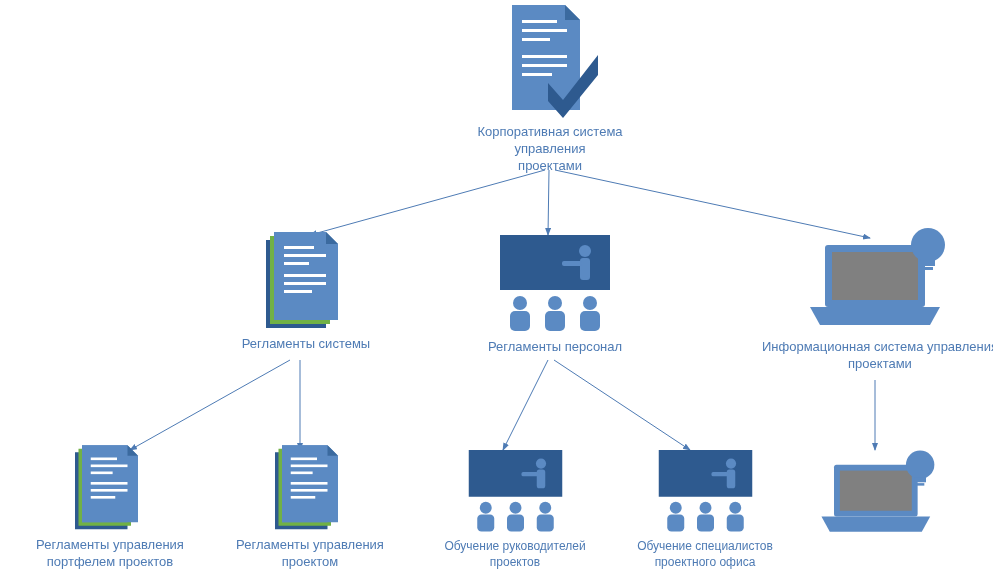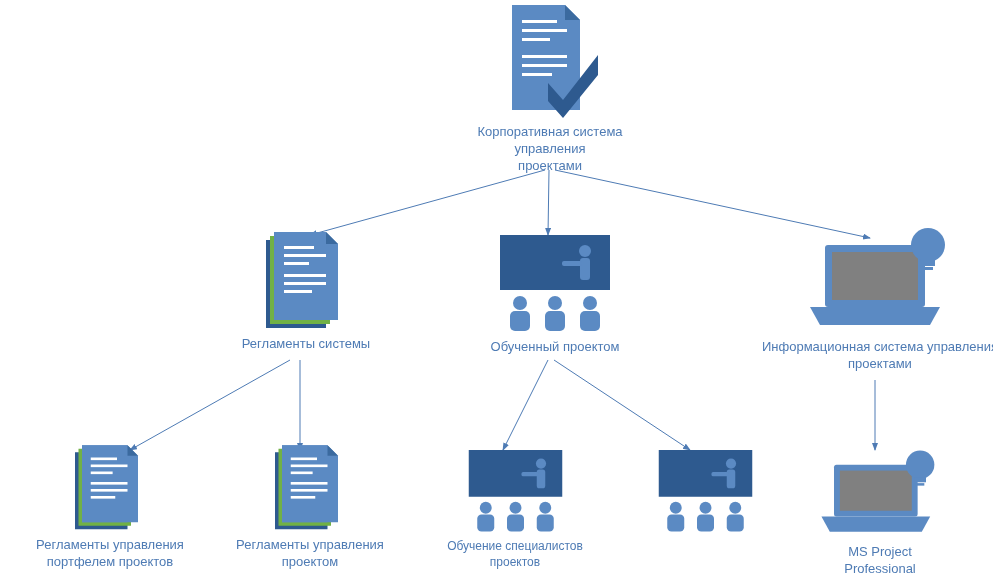--- a/index.html
+++ b/index.html
@@ -118,21 +118,21 @@
       <g fill="#5b8ac3">
         <circle cx="30" cy="68" r="7"></circle>   
           <rect x="20" y="76" width="20" height="20" rx="5"></rect>
         <circle cx="65" cy="68" r="7"></circle>   
           <rect x="55" y="76" width="20" height="20" rx="5"></rect>
         <circle cx="100" cy="68" r="7"></circle>  
           <rect x="90" y="76" width="20" height="20" rx="5"></rect>
       </g>
     </svg>
   </div>
-  <div class="label">Обученный проектом</div>
+  <div class="label">Регламенты персонал</div>
 </div>
 
 <div class="node" style="left:760px; top:225px; width:240px;">
   <div class="icon-container">
     <svg width="140" height="110" viewBox="0 0 140 110">
 
       <rect x="15" y="20" width="100" height="62" fill="#5b8ac3" rx="3"></rect>
       <rect x="22" y="27" width="86" height="48" fill="#808080"></rect>
 
       <path d="M0 82 L130 82 L120 100 L10 100 Z" fill="#5b8ac3"></path>
@@ -196,49 +196,49 @@
       <g fill="#5b8ac3">
         <circle cx="30" cy="68" r="7"></circle>   
           <rect x="20" y="76" width="20" height="20" rx="5"></rect>
         <circle cx="65" cy="68" r="7"></circle>   
           <rect x="55" y="76" width="20" height="20" rx="5"></rect>
         <circle cx="100" cy="68" r="7"></circle>  
           <rect x="90" y="76" width="20" height="20" rx="5"></rect>
       </g>
     </svg>
   </div>
-  <div class="label" style="font-size:12px">Обучение специалистов
+  <div class="label" style="font-size:12px">Обучение руководителей
 проектов</div>
 </div>
 
 <div class="node" style="left:625px; top:450px; width:160px;">
   <div class="icon-container">
     <svg width="115" height="85" viewBox="0 0 130 100">
       <rect x="10" y="0" width="110" height="55" fill="#2e5a8f"></rect>
       <circle cx="95" cy="16" r="6" fill="#5b8ac3"></circle>
       <rect x="90" y="23" width="10" height="22" fill="#5b8ac3" rx="3"></rect>
       <rect x="72" y="26" width="20" height="5" fill="#5b8ac3" rx="2"></rect>
       <g fill="#5b8ac3">
         <circle cx="30" cy="68" r="7"></circle>   
           <rect x="20" y="76" width="20" height="20" rx="5"></rect>
         <circle cx="65" cy="68" r="7"></circle>   
           <rect x="55" y="76" width="20" height="20" rx="5"></rect>
         <circle cx="100" cy="68" r="7"></circle>  
           <rect x="90" y="76" width="20" height="20" rx="5"></rect>
       </g>
     </svg>
   </div>
+  <div class="label" style="font-size:12px">Обучение специалистов
+проектного офиса</div>
 </div>
 
 <div class="node" style="left:810px; top:448px; width:140px;">
   <div class="icon-container">
     <svg width="120" height="92" viewBox="0 0 140 110">
       <rect x="15" y="20" width="100" height="62" fill="#5b8ac3" rx="3"></rect>
       <rect x="22" y="27" width="86" height="48" fill="#808080"></rect>
       <path d="M0 82 L130 82 L120 100 L10 100 Z" fill="#5b8ac3"></path>
       <circle cx="118" cy="20" r="17" fill="#5b8ac3"></circle>
       <rect x="111" y="35" width="14" height="6" fill="#5b8ac3"></rect>
       <rect x="113" y="42" width="10" height="3" fill="#5b8ac3"></rect>
     </svg>
   </div>
-  <div class="label">MS Project
-Professional</div>
 </div>
 
 </body></html>

